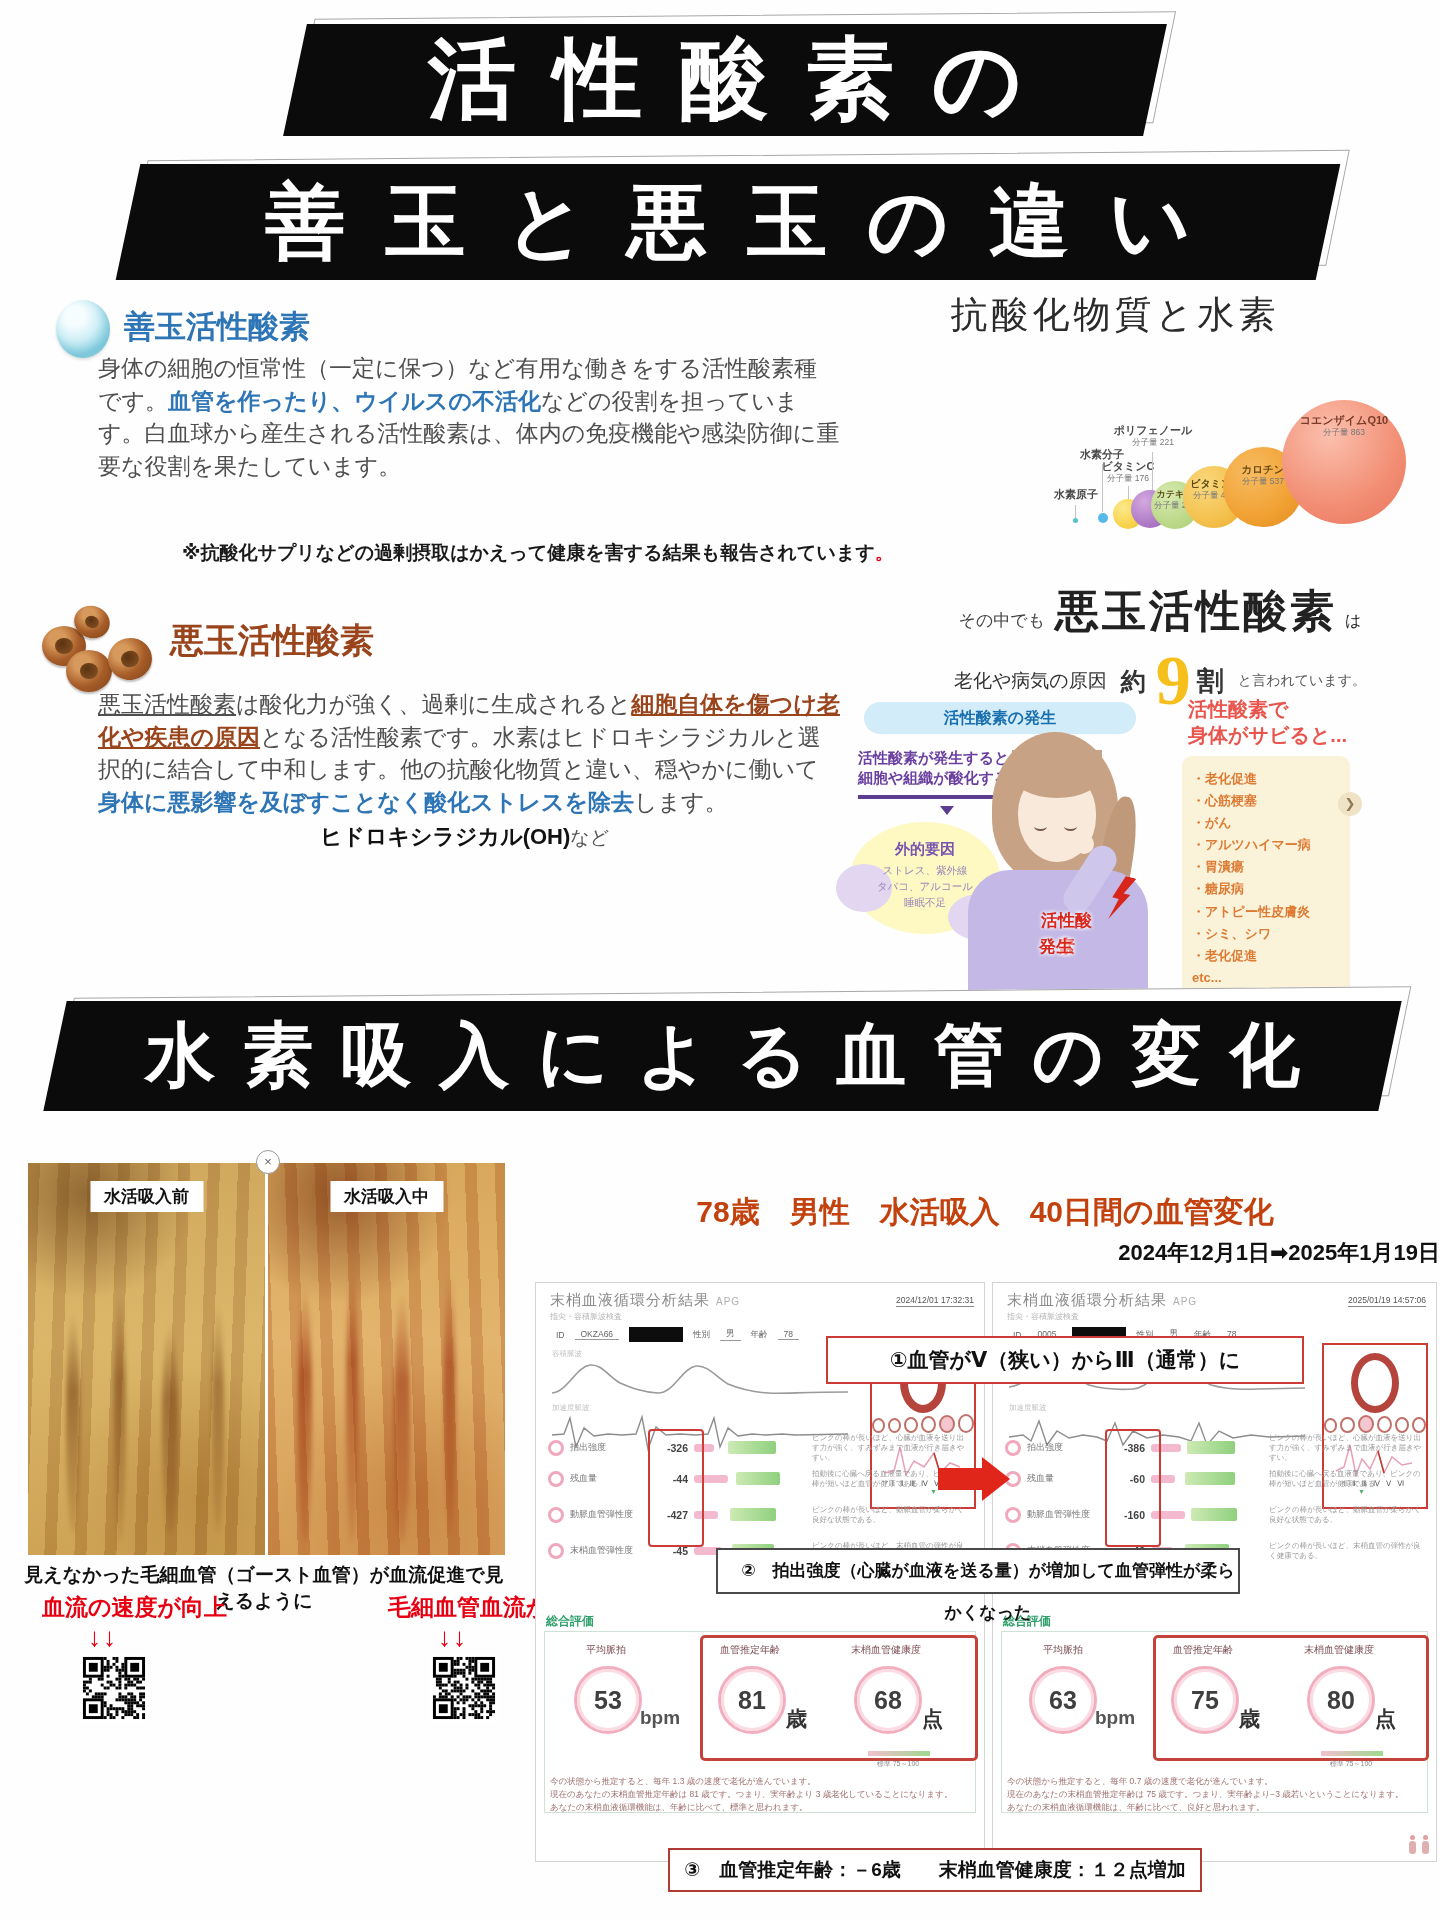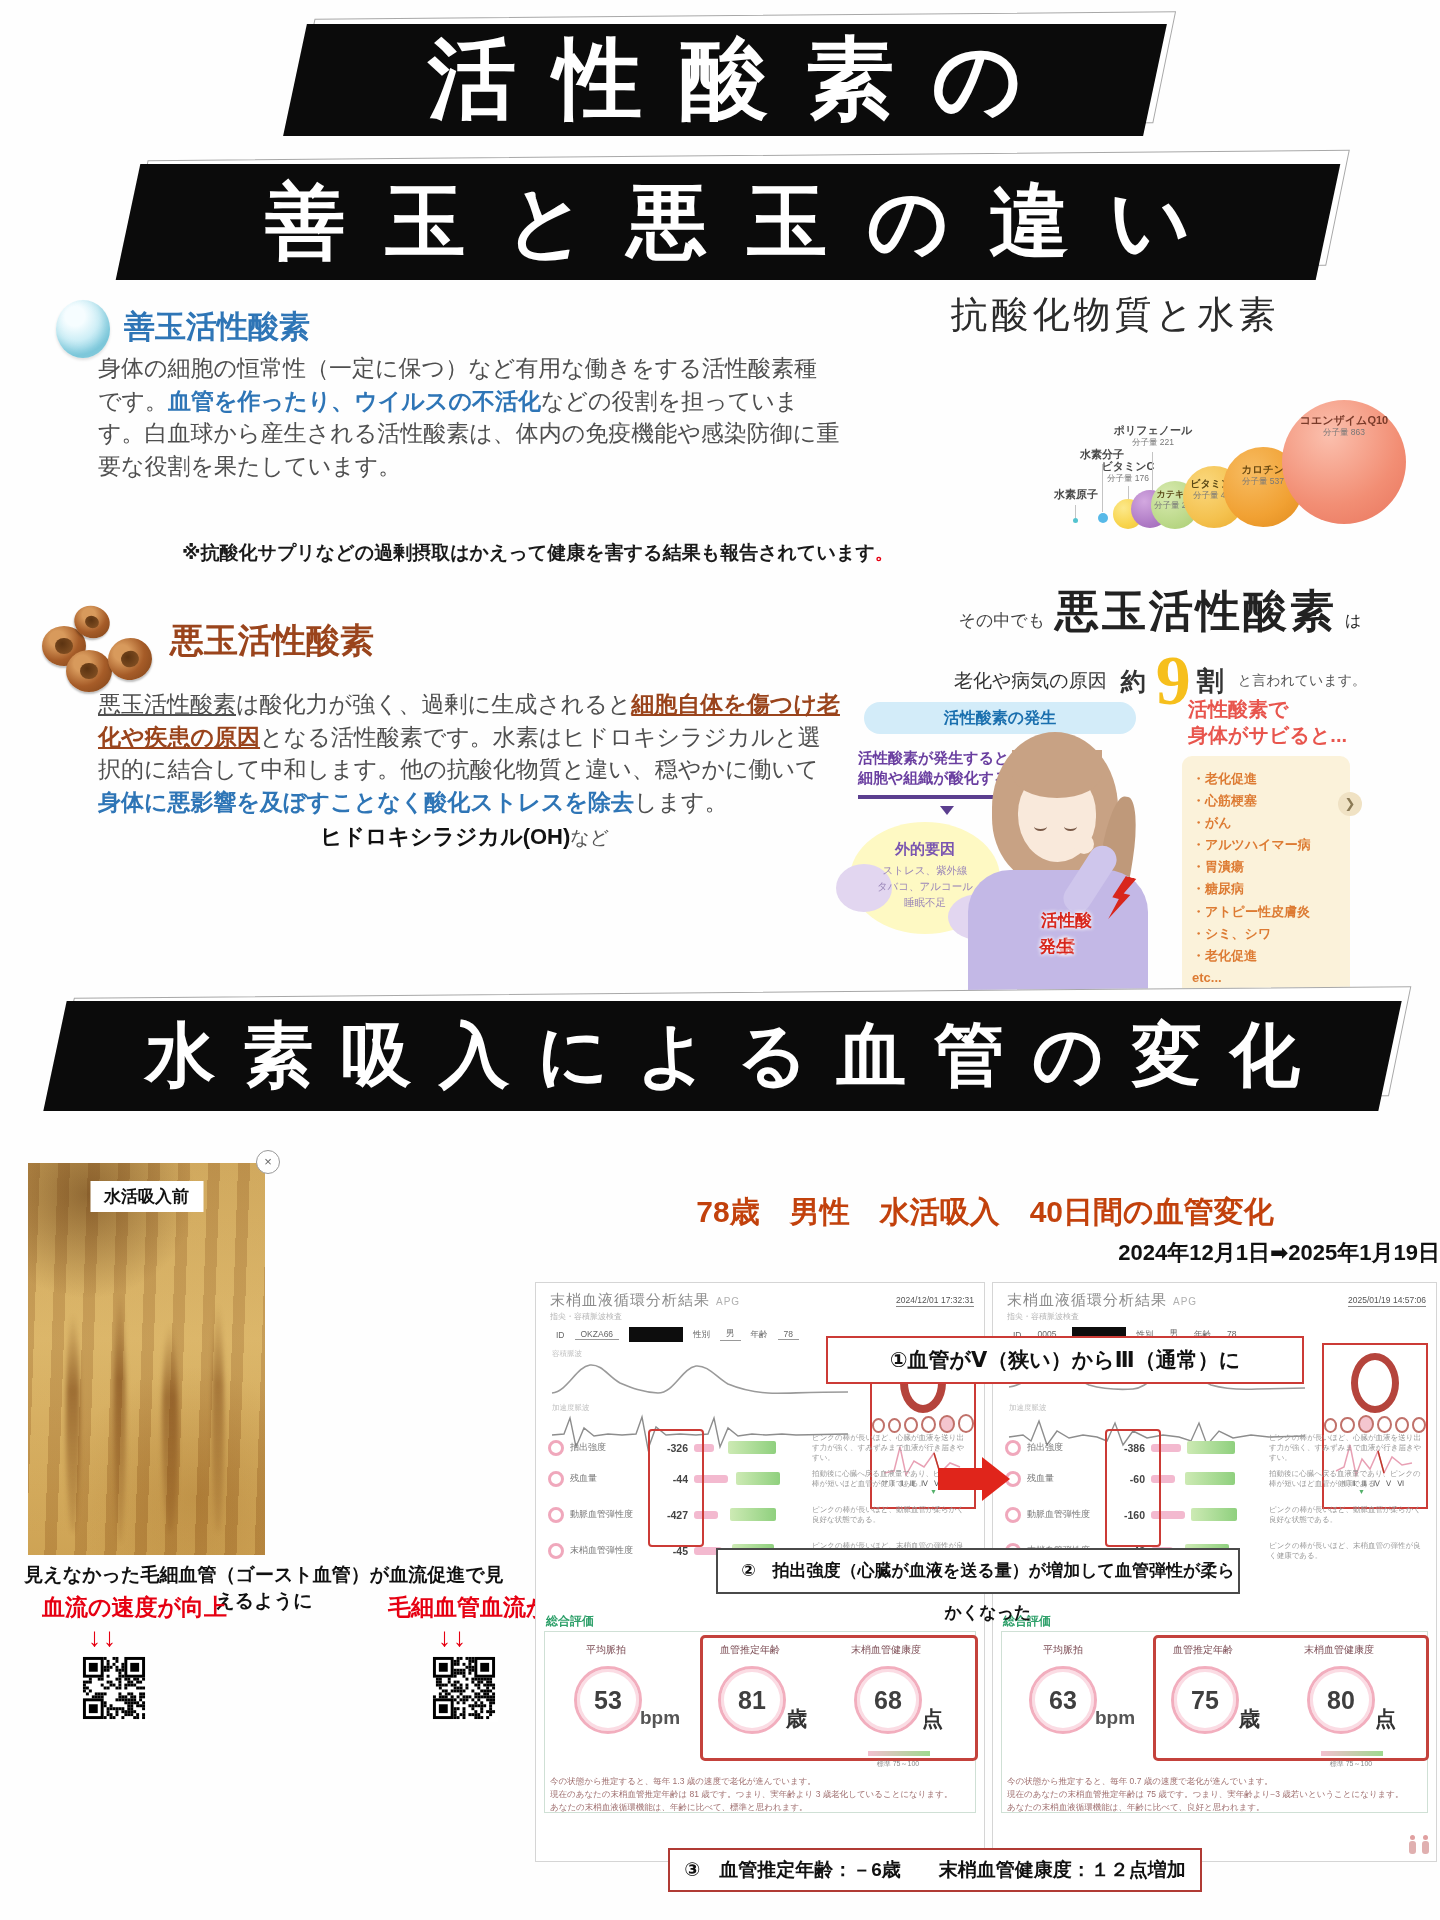--- a/index.html
+++ b/index.html
@@ -299,20 +299,27 @@
     <div class="plate"></div>
     <div class="txt">水素吸入による血管の変化</div>
   </div>
 
   <div class="photo" id="photoA">
     <div class="streak" style="left:38px;top:150px;width:14px;height:220px;background:linear-gradient(180deg,rgba(110,55,12,0),rgba(110,55,12,.55) 35%,rgba(110,55,12,.12));"></div>
     <div class="streak" style="left:86px;top:130px;width:12px;height:250px;background:linear-gradient(180deg,rgba(110,55,12,0),rgba(110,55,12,.5) 35%,rgba(110,55,12,.1));"></div>
     <div class="streak" style="left:134px;top:160px;width:16px;height:210px;background:linear-gradient(180deg,rgba(110,55,12,0),rgba(110,55,12,.5) 35%,rgba(110,55,12,.12));"></div>
     <div class="streak" style="left:184px;top:140px;width:12px;height:230px;background:linear-gradient(180deg,rgba(110,55,12,0),rgba(110,55,12,.45) 35%,rgba(110,55,12,.1));"></div>
     <div class="plabel">水活吸入前</div>
+  </div>
+  <div class="photo" id="photoB">
+    <div class="streak" style="left:30px;top:120px;width:14px;height:260px;background:linear-gradient(180deg,rgba(150,40,8,0),rgba(150,40,8,.6) 35%,rgba(150,40,8,.15));"></div>
+    <div class="streak" style="left:78px;top:100px;width:12px;height:280px;background:linear-gradient(180deg,rgba(150,40,8,0),rgba(150,40,8,.55) 35%,rgba(150,40,8,.12));"></div>
+    <div class="streak" style="left:126px;top:130px;width:16px;height:250px;background:linear-gradient(180deg,rgba(150,40,8,0),rgba(150,40,8,.55) 35%,rgba(150,40,8,.15));"></div>
+    <div class="streak" style="left:176px;top:110px;width:12px;height:260px;background:linear-gradient(180deg,rgba(150,40,8,0),rgba(150,40,8,.5) 35%,rgba(150,40,8,.12));"></div>
+    <div class="plabel">水活吸入中</div>
   </div>
   <div class="close-ic">×</div>
 
   <div class="photo-caption">見えなかった毛細血管（ゴースト血管）が血流促進で見えるように</div>
   <div class="red-note" style="left:42px;top:1592px;">血流の速度が向上</div>
   <div class="red-arrows" style="left:88px;top:1622px;">↓↓</div>
   <div class="qr" style="left:80px;top:1654px;"><svg viewBox="-1 -1 23 23" xmlns="http://www.w3.org/2000/svg">
         <rect x="-1" y="-1" width="23" height="23" fill="#fff"></rect>
         <rect x="7" y="0" width="1" height="1" fill="#000"></rect>
         <rect x="10" y="0" width="1" height="1" fill="#000"></rect>

